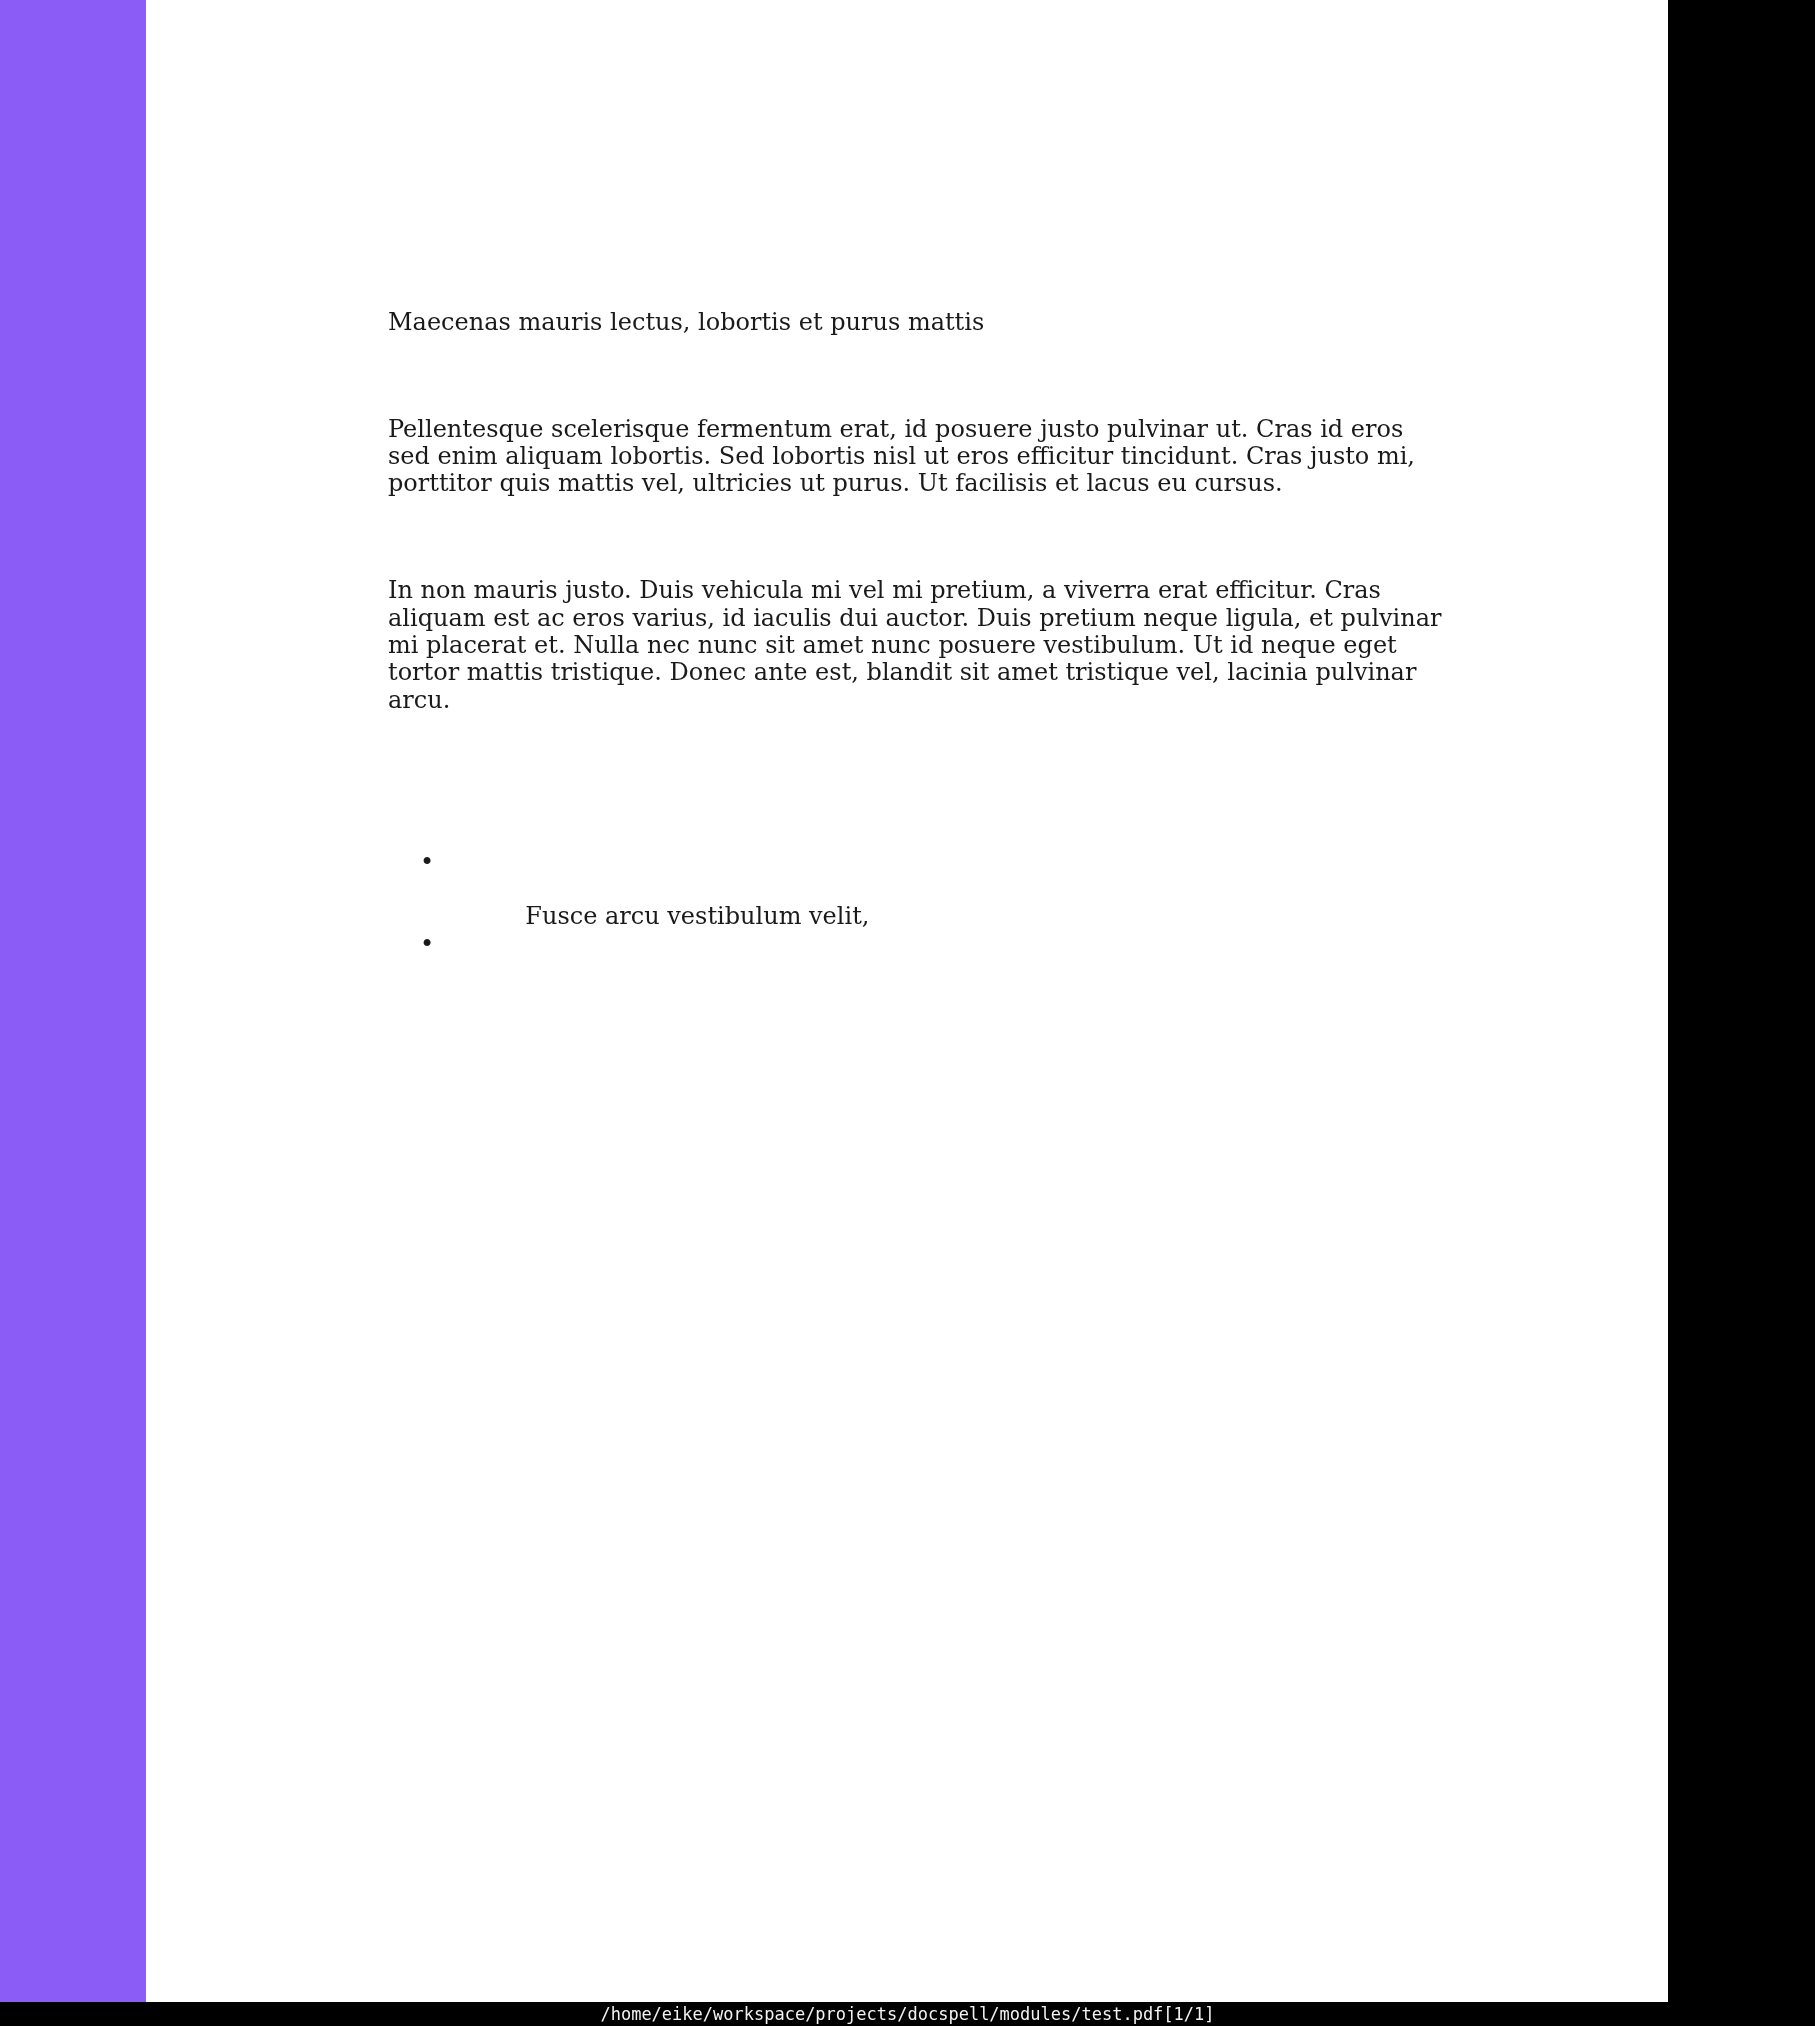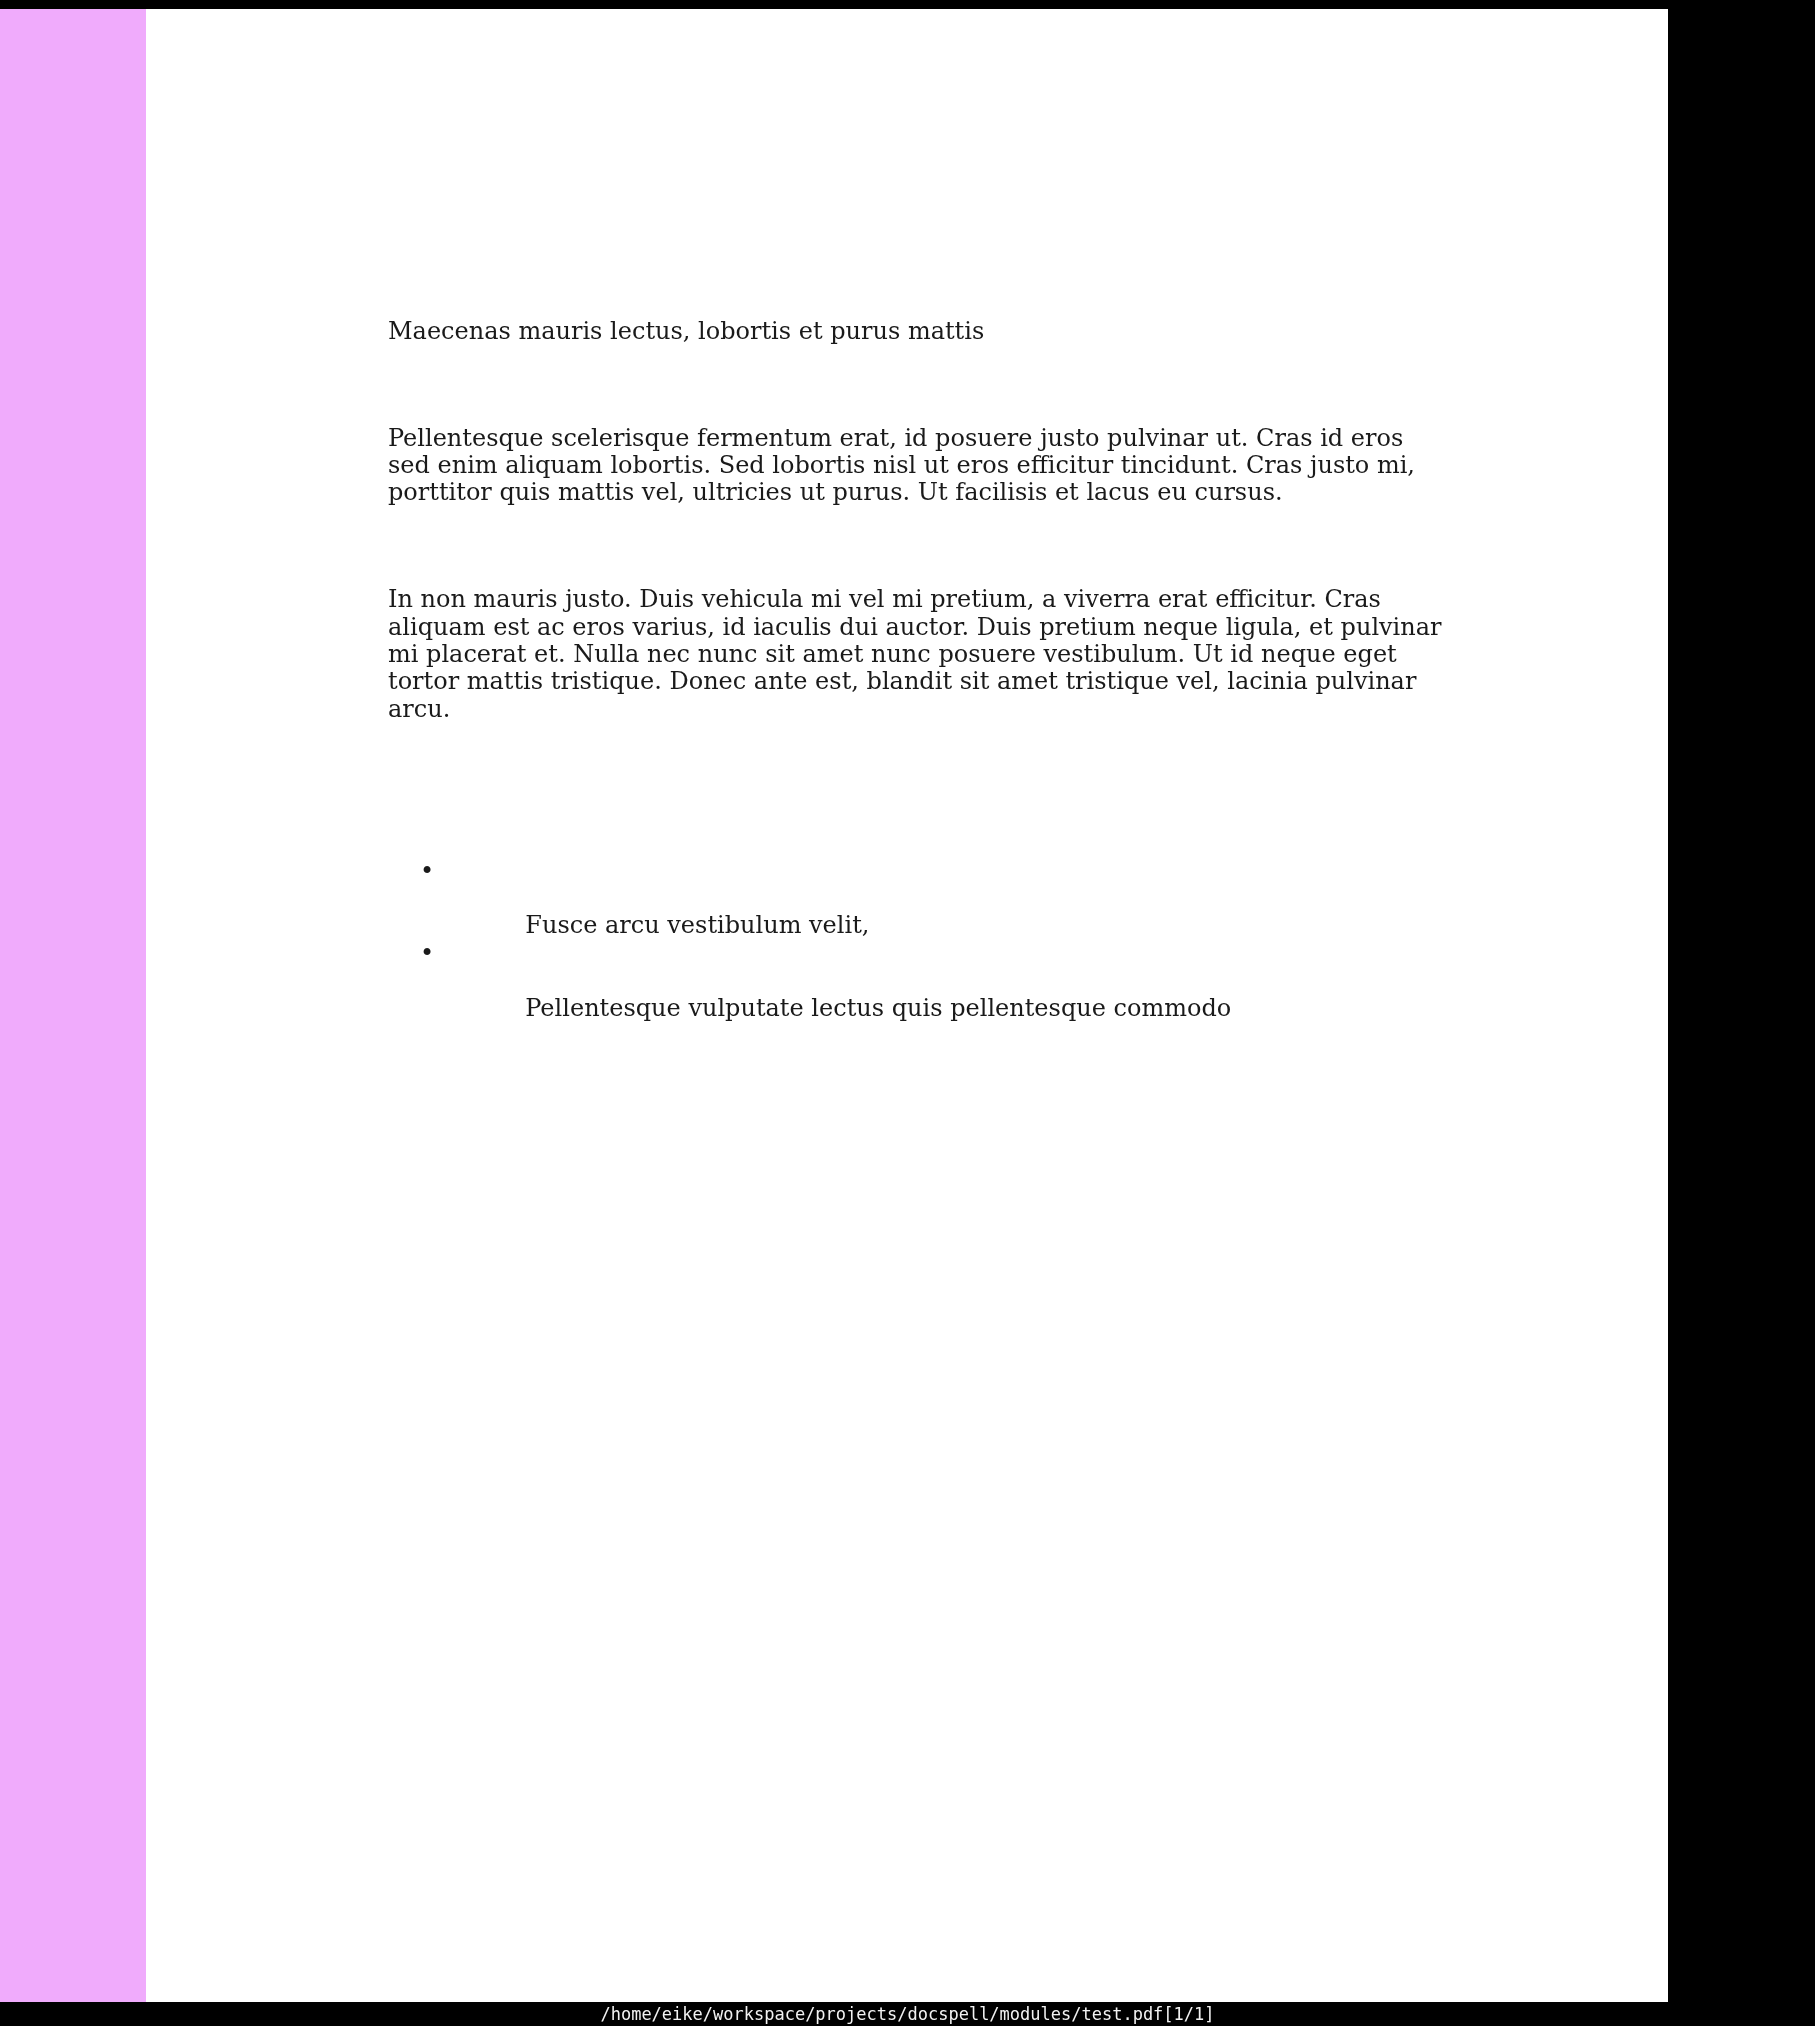--- a/index.html
+++ b/index.html
@@ -6,24 +6,24 @@
     margin: 0;
     padding: 0;
     background: #000000;
     width: 1815px;
     height: 2026px;
     overflow: hidden;
   }
   .viewport {
     position: absolute;
     left: 0;
-    top: 9px;
+    top: 0;
     width: 1561px;
     height: 2002px;
-    background: #f0abfc;
+    background: #8b5cf6;
   }
   .page {
     position: absolute;
     left: 146px;
     top: 0;
     width: 1522px;
     height: 2002px;
     background: #ffffff;
   }
   .content {
@@ -86,21 +86,20 @@
 mi placerat et. Nulla nec nunc sit amet nunc posuere vestibulum. Ut id neque eget
 tortor mattis tristique. Donec ante est, blandit sit amet tristique vel, lacinia pulvinar
 arcu.</div>
       <div class="bullet-list">
         <div class="bullet-item">
           <span class="bullet-marker">•</span>
           <span>Fusce arcu vestibulum velit,</span>
         </div>
         <div class="bullet-item">
           <span class="bullet-marker">•</span>
-          <span>Pellentesque vulputate lectus quis pellentesque commodo</span>
         </div>
       </div>
     </div>
   </div>
 </div>
 
 <div class="statusbar">
   <span>/home/eike/workspace/projects/docspell/modules/test.pdf</span>
   <span>[1/1]</span>
 </div>

